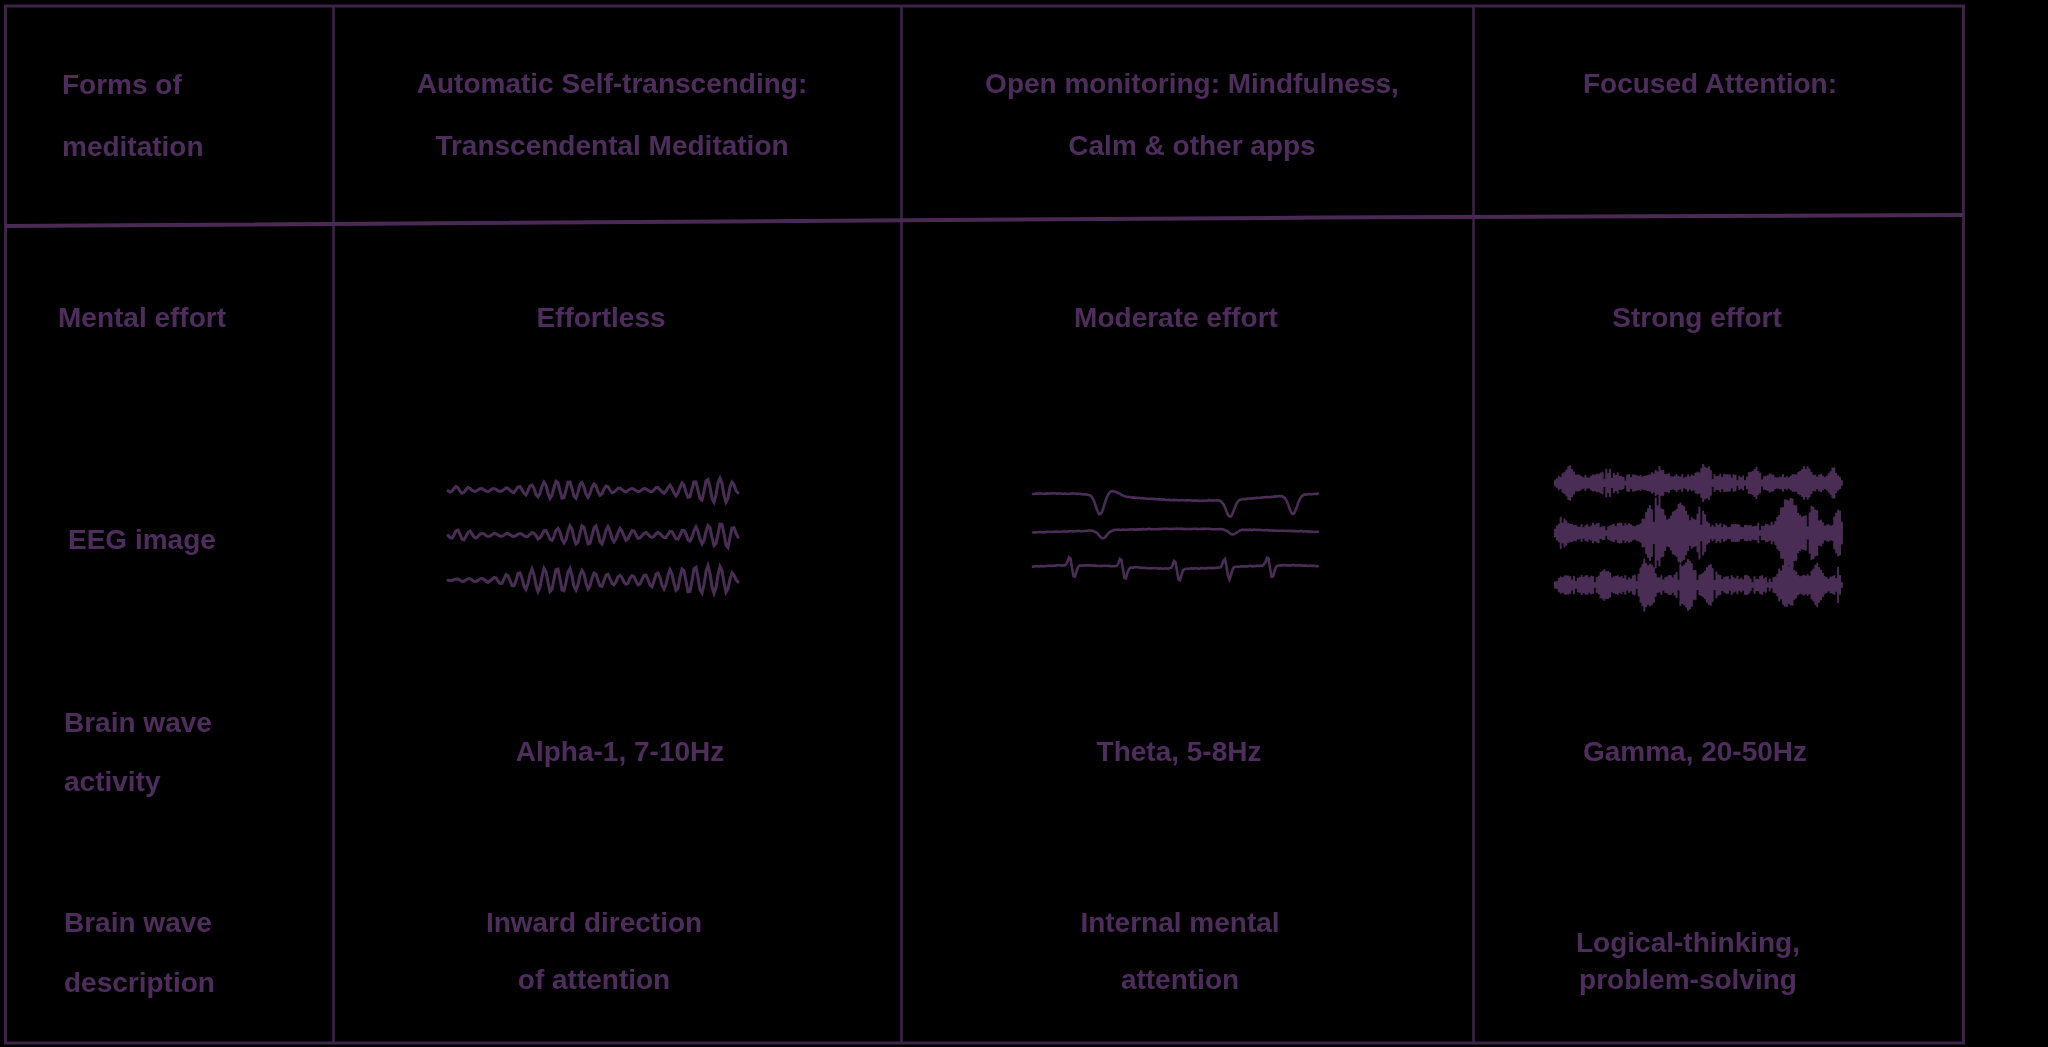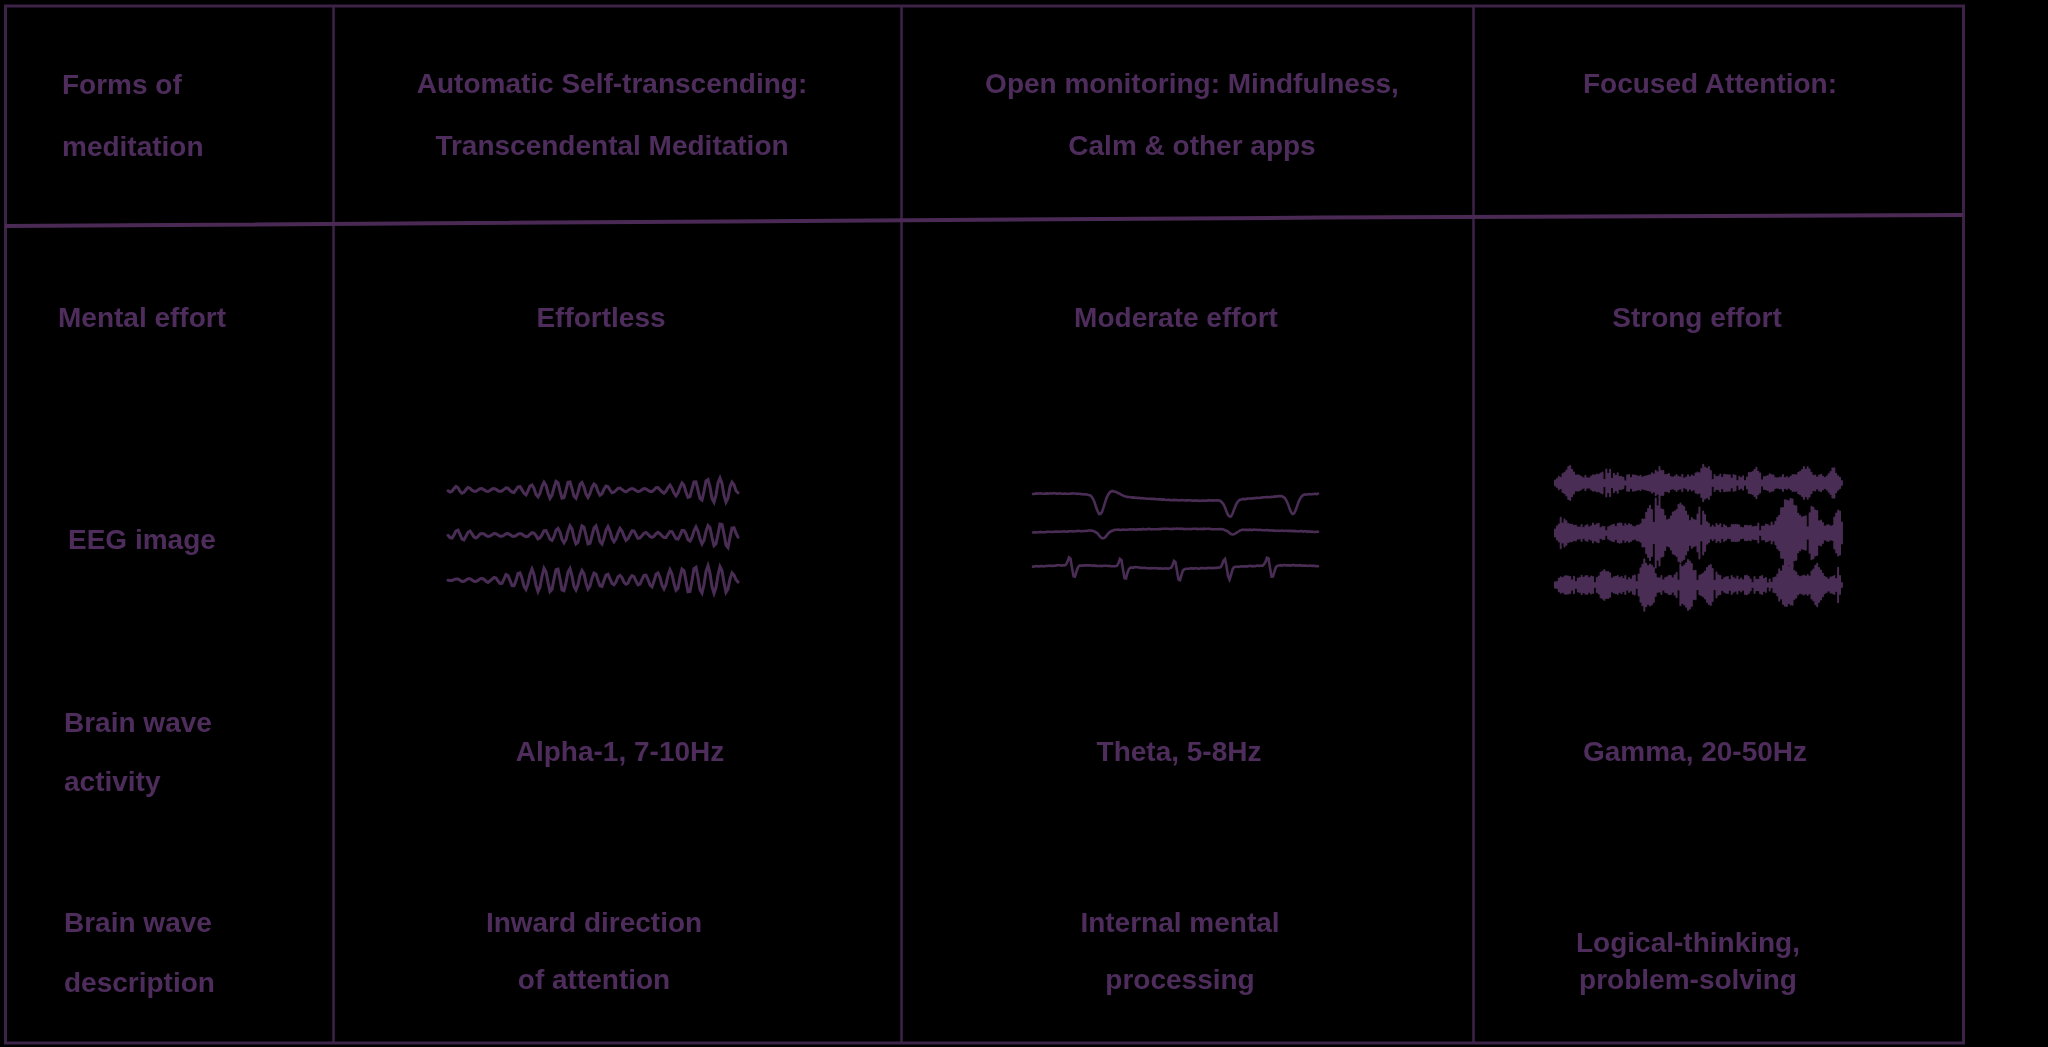--- a/index.html
+++ b/index.html
@@ -82,16 +82,16 @@
   <div class="t left" style="left:64px;  top:782px;">activity</div>
   <div class="t center" style="left:620px; top:752px;">Alpha-1, 7-10Hz</div>
   <div class="t center" style="left:1179px;top:752px;">Theta, 5-8Hz</div>
   <div class="t center" style="left:1695px;top:752px;">Gamma, 20-50Hz</div>
 
   <div class="t left" style="left:64px;  top:923px;">Brain wave</div>
   <div class="t left" style="left:64px;  top:983px;">description</div>
   <div class="t center" style="left:594px; top:923px;">Inward direction</div>
   <div class="t center" style="left:594px; top:980px;">of attention</div>
   <div class="t center" style="left:1180px;top:923px;">Internal mental</div>
-  <div class="t center" style="left:1180px;top:980px;">processing</div>
+  <div class="t center" style="left:1180px;top:980px;">attention</div>
   <div class="t center" style="left:1688px;top:923px;margin-top:20px;">Logical-thinking,</div>
   <div class="t center" style="left:1688px;top:980px;">problem-solving</div>
 </div>
 
 </body></html>

